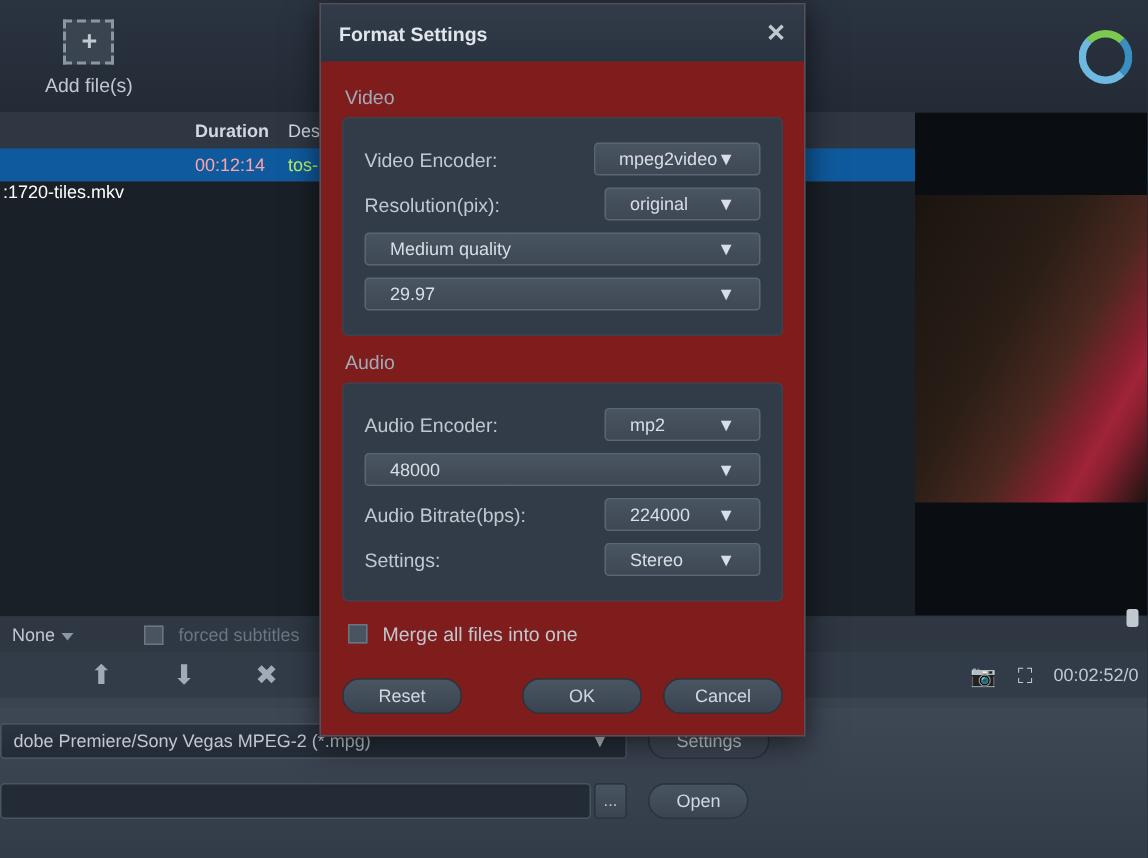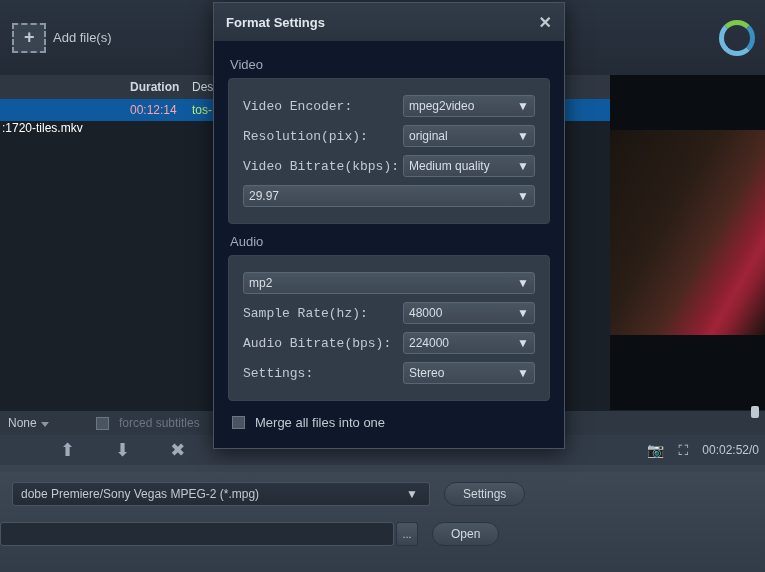--- a/index.html
+++ b/index.html
@@ -1,20 +1,20 @@
 <!DOCTYPE html>
 <html><head>
 <meta charset="utf-8">
 <style>
 * { box-sizing: border-box; margin: 0; padding: 0; font-family: Arial, sans-serif; }
 body { width: 765px; height: 572px; background: #3a4450; color: #c0c8d0; font-size: 13px; overflow: hidden; position: relative; }
 
 
 .toolbar { height: 75px; background: linear-gradient(#2a3340, #232b36); display: flex; align-items: center; padding: 0 10px; gap: 30px; }
-.toolbar-btn { display: flex; flex-direction: row; align-items: center; gap: 5px; cursor: pointer; color: #c0c8d0; }
+.toolbar-btn { display: flex; flex-direction: column; align-items: center; gap: 5px; cursor: pointer; color: #c0c8d0; margin-left: 20px; }
 .toolbar-btn .ico { width: 38px; height: 32px; display: flex; align-items: center; justify-content: center; }
 .folder-ico { width: 34px; height: 26px; background: #b8c4d0; border-radius: 2px; position: relative; }
 .folder-ico::before { content: ''; position: absolute; top: -5px; left: 2px; width: 12px; height: 5px; background: #b8c4d0; border-radius: 2px 2px 0 0; }
 .addfile-ico { width: 34px; height: 30px; background: #3a4450; border: 2px dashed #8a96a4; position: relative; }
 .addfile-ico::after { content: '+'; position: absolute; top: 2px; left: 10px; color: #c0c8d0; font-size: 18px; font-weight: bold; }
 .logo-ring { margin-left: auto; width: 36px; height: 36px; border-radius: 50%; border: 5px solid #6fb8e0; border-top-color: #7cc950; border-right-color: #3a8fc0; }
 
 
 .table-head { height: 24px; background: #2e3742; display: flex; align-items: center; padding-left: 130px; color: #d0d8e0; font-size: 12px; }
 .table-head .col1 { width: 62px; font-weight: bold; }
@@ -44,38 +44,38 @@
 .preview { position: absolute; right: 0; top: 75px; width: 155px; height: 335px; background: #0a0e12; }
 .preview-img { position: absolute; top: 55px; left: 0; width: 155px; height: 205px; background: linear-gradient(120deg, #1a1410 0%, #2a1e16 40%, #4a2820 60%, #8a2030 75%, #a02438 80%, #8a2030 85%, #1a1410 100%); }
 .preview-timeline { position: absolute; top: 330px; right: 6px; height: 14px; display: flex; align-items: center; }
 .preview-handle { width: 8px; height: 12px; background: #c0c8d0; border-radius: 2px; }
 .preview-ctrls { position: absolute; top: 435px; right: 0; width: 155px; height: 30px; display: flex; align-items: center; justify-content: flex-end; gap: 14px; padding-right: 6px; color: #c0c8d0; }
 .preview-ctrls .ic { cursor: pointer; font-size: 14px; }
 .tstamp { font-size: 12px; }
 
 
 .bottom { position: absolute; bottom: 0; left: 0; right: 0; height: 100px; background: linear-gradient(#3e4754, #323b48); padding: 10px 0; }
-.profile-row { display: flex; align-items: center; height: 24px; margin-bottom: 16px; padding-left: 12px; }
+.profile-row { display: flex; align-items: center; height: 24px; margin-bottom: 16px; padding-left: 0; }
 .profile-sel { width: 418px; height: 24px; background: linear-gradient(#2a3340, #232b36); border: 1px solid #4a5460; border-radius: 3px; display: flex; align-items: center; padding: 0 8px; color: #c0c8d0; font-size: 12px; }
 .profile-sel .dd { width: 18px; text-align: center; margin-left: auto; }
 .btn { height: 24px; background: linear-gradient(#4a5562, #3a4450); border: 1px solid #2a3340; border-radius: 12px; color: #d0d8e0; font-size: 12px; padding: 0 18px; cursor: pointer; display: inline-flex; align-items: center; justify-content: center; }
 .path-row { display: flex; align-items: center; height: 24px; gap: 14px; padding-left: 0; }
 .path-input { width: 394px; height: 24px; background: #232b36; border: 1px solid #4a5460; border-radius: 3px; }
 .path-browse { width: 22px; height: 24px; background: linear-gradient(#4a5562, #3a4450); border: 1px solid #2a3340; border-radius: 3px; display: flex; align-items: center; justify-content: center; color: #c0c8d0; font-size: 11px; cursor: pointer; margin-left: -12px; }
 
 
-.modal { position: absolute; top: 2px; left: 213px; width: 352px; background: #0f172a; border: 1px solid #4a5460; box-shadow: 0 4px 20px rgba(0,0,0,0.6); }
+.modal { position: absolute; top: 2px; left: 213px; width: 324px; background: #7f1d1d; border: 1px solid #4a5460; box-shadow: 0 4px 20px rgba(0,0,0,0.6); }
 .modal-title { height: 38px; background: linear-gradient(#323b48, #2a3340); display: flex; align-items: center; padding: 0 12px; color: #e0e6ec; font-weight: bold; font-size: 13px; }
 .modal-title .close { margin-left: auto; cursor: pointer; font-size: 16px; color: #c0c8d0; }
 .modal-body { padding: 6px 14px 12px 14px; }
 .section-label { color: #a0aab8; font-size: 13px; margin: 10px 0 6px 2px; }
 .section { background: #323b48; border: 1px solid #3a4450; border-radius: 4px; padding: 12px 14px; }
 .frow { display: flex; align-items: center; height: 30px; }
-.flabel { width: 160px; color: #c0c8d0; font-size: 13px; font-family: Liberation Mono, monospace; }
-.fselect { flex: 1; height: 22px; background: linear-gradient(#4a5562, #3e4754); border: 1px solid #5a6674; border-radius: 3px; display: flex; align-items: center; padding: 0 5px; color: #d8dee6; font-size: 12px; cursor: pointer; }
+.flabel { width: 160px; color: #c0c8d0; font-size: 13px; }
+.fselect { flex: 1; height: 22px; background: linear-gradient(#4a5562, #3e4754); border: 1px solid #5a6674; border-radius: 3px; display: flex; align-items: center; padding: 0 16px; color: #d8dee6; font-size: 12px; cursor: pointer; }
 .fselect .dd { margin-left: auto; }
 .merge-row { display: flex; align-items: center; gap: 10px; margin: 14px 0 6px 4px; }
 .modal-btns { display: flex; align-items: center; padding: 4px 14px 14px 14px; }
 .modal-btns .btn { width: 80px; justify-content: center; }
 .modal-btns .spacer { flex: 1; }
 .gap { width: 14px; }
 </style>
 </head>
 <body>
 
@@ -158,44 +158,43 @@
           </div>
       </div>
       <div class="frow">
         <div class="flabel">Resolution(pix):</div>
         <div class="fselect">
             <span>original</span>
             <span class="dd">▼</span>
           </div>
       </div>
       <div class="frow">
-        <div class="flabel">Video Bitrate(kbps):</div>
         <div class="fselect">
             <span>Medium quality</span>
             <span class="dd">▼</span>
           </div>
       </div>
       <div class="frow">
         <div class="fselect">
             <span>29.97</span>
             <span class="dd">▼</span>
           </div>
       </div>
     </div>
 
     <div class="section-label">Audio</div>
     <div class="section">
       <div class="frow">
+        <div class="flabel">Audio Encoder:</div>
         <div class="fselect">
             <span>mp2</span>
             <span class="dd">▼</span>
           </div>
       </div>
       <div class="frow">
-        <div class="flabel">Sample Rate(hz):</div>
         <div class="fselect">
             <span>48000</span>
             <span class="dd">▼</span>
           </div>
       </div>
       <div class="frow">
         <div class="flabel">Audio Bitrate(bps):</div>
         <div class="fselect">
             <span>224000</span>
             <span class="dd">▼</span>
@@ -208,13 +207,20 @@
             <span class="dd">▼</span>
           </div>
       </div>
     </div>
 
     <div class="merge-row">
       <span class="chkbox"></span>
       <span>Merge all files into one</span>
     </div>
   </div>
+  <div class="modal-btns">
+    <div class="btn">Reset</div>
+    <div class="spacer"></div>
+    <div class="btn">OK</div>
+    <div class="gap"></div>
+    <div class="btn">Cancel</div>
+  </div>
 </div>
 
 </body></html>

